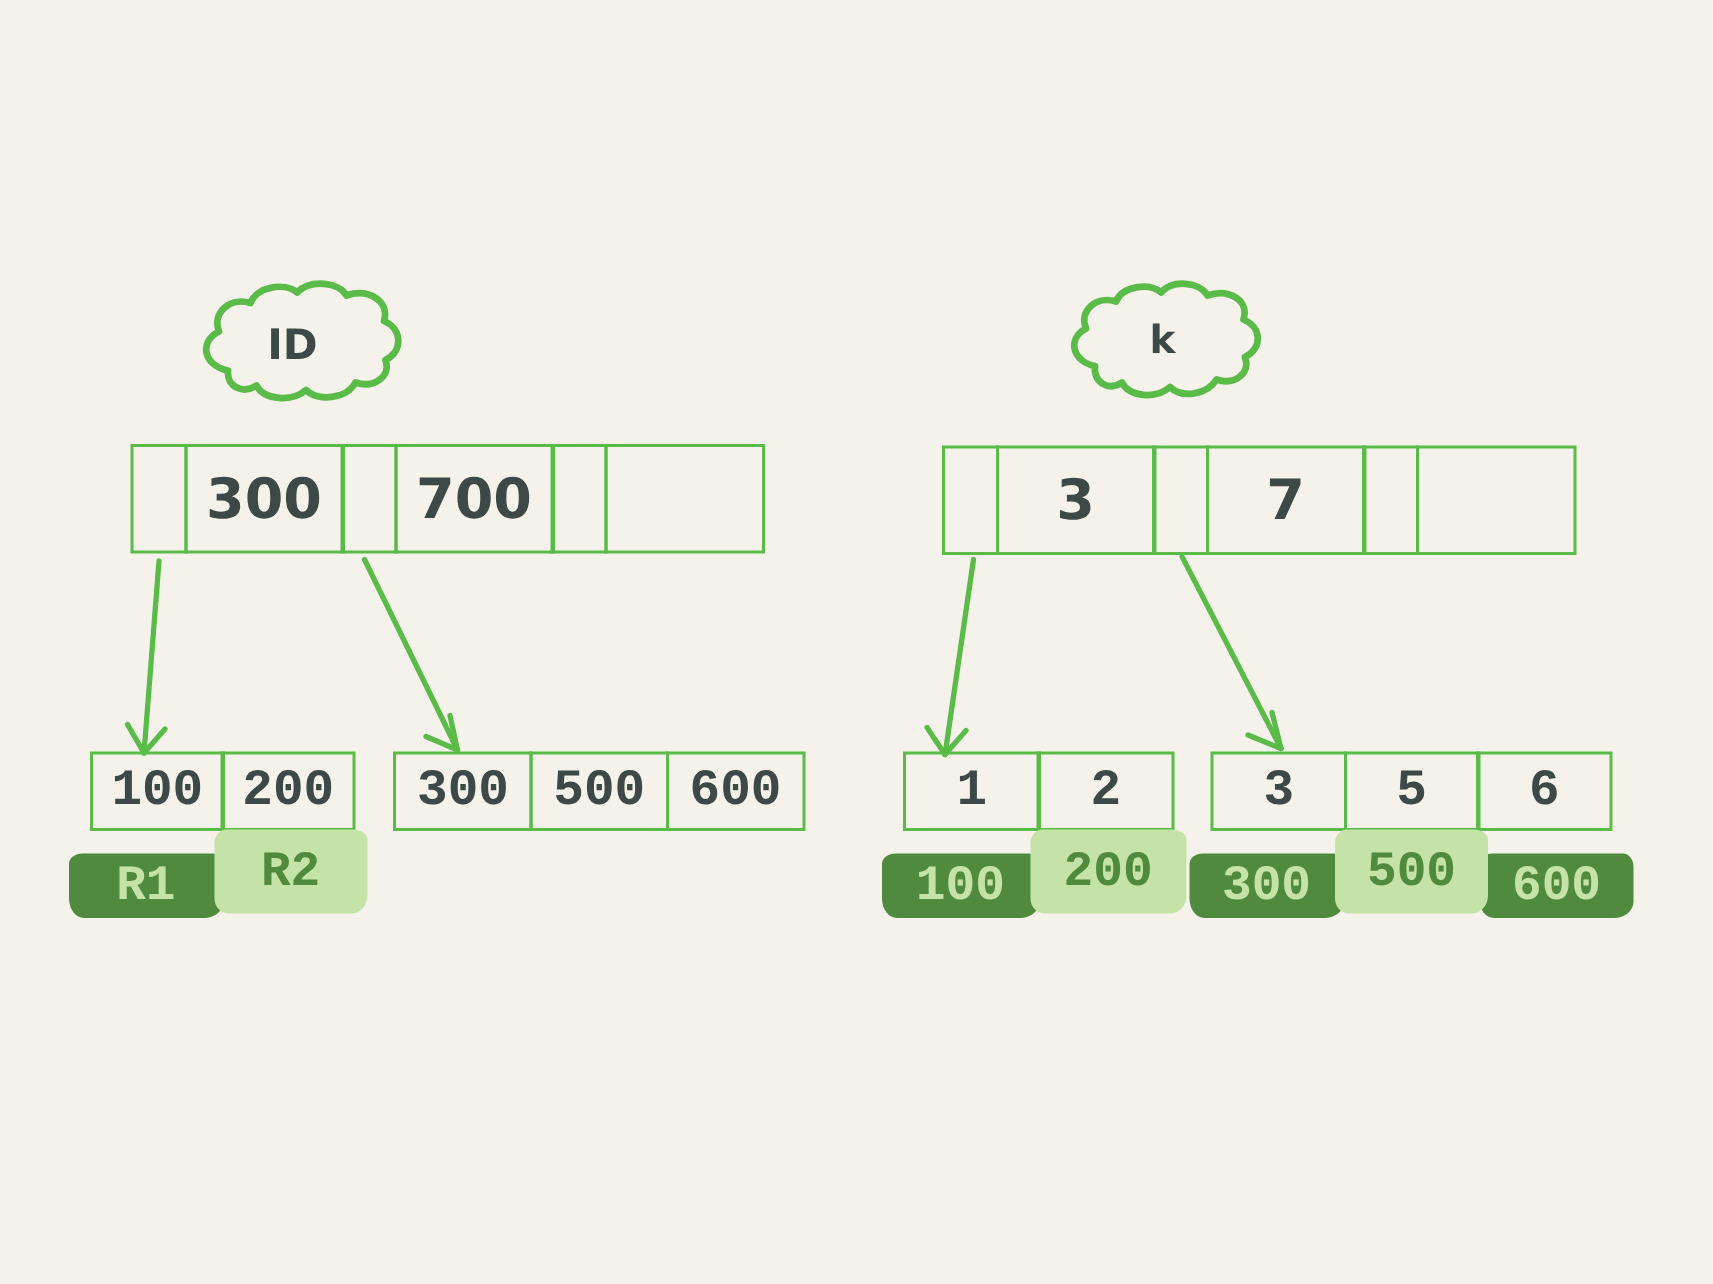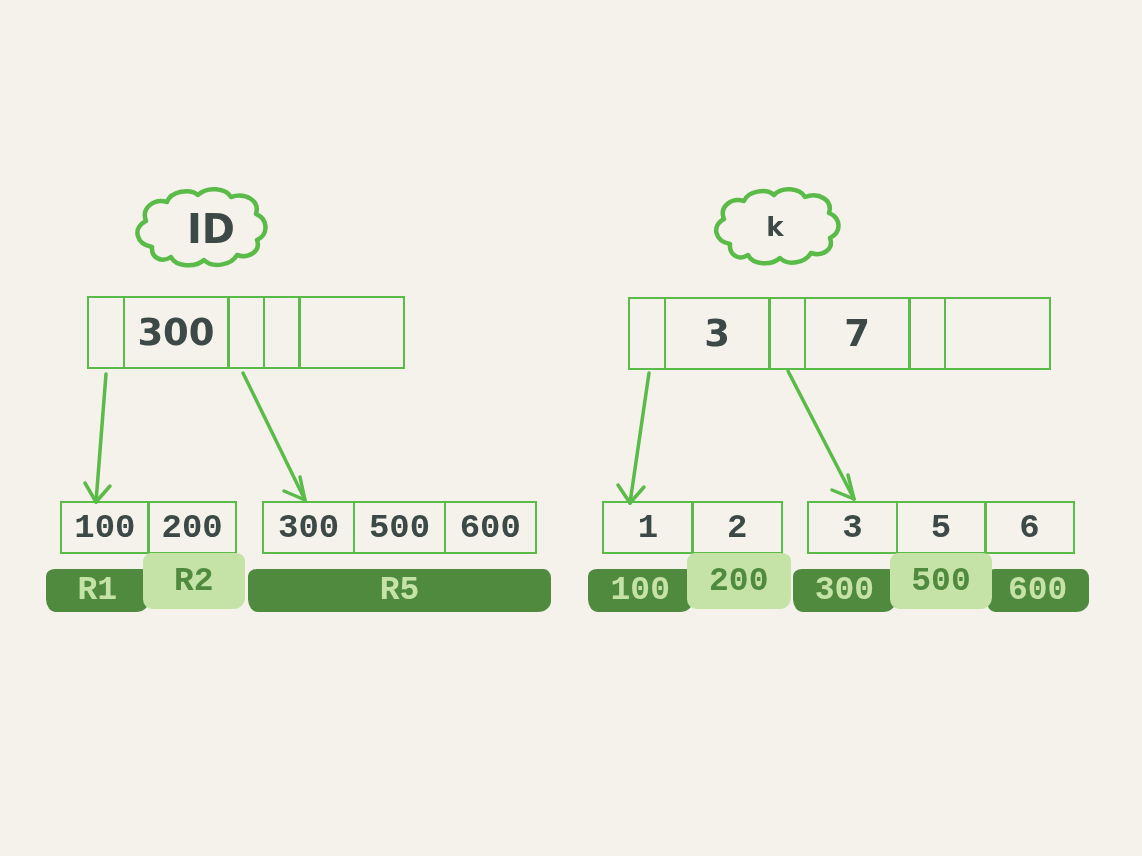--- a/index.html
+++ b/index.html
@@ -127,26 +127,27 @@
       <path d="M630,503 L618,485"></path>
       <path d="M630,503 L644,487"></path>
     </g>
     <g stroke="#5abb49" stroke-width="3.5" stroke-linecap="round" fill="none">
       <path d="M788,371 L854,499"></path>
       <path d="M854,499 L832,490"></path>
       <path d="M854,499 L848,475"></path>
     </g>
   </svg>
 
-  <div class="cloud-label" style="left:146px;top:196px;width:130px;height:66px;font-size:40px;">ID</div>
+  <div class="cloud-label" style="left:130px;top:196px;width:130px;height:66px;font-size:28px;">ID</div>
 
   <div class="root" style="left:87px;top:296px;">
     <div class="cell narrow"></div>
     <div class="cell wide">300</div>
     <div class="cell narrow"></div>
+    <div class="cell wide">700</div>
     <div class="cell narrow"></div>
     <div class="cell wide"></div>
   </div>
 
   <div class="leaf" style="left:60px;top:501px;width:177px;">
     <div class="keys">
       <div class="key-cell">100</div>
       <div class="key-cell">200</div>
     </div>
     <div class="vals">
@@ -155,21 +156,20 @@
     </div>
   </div>
 
   <div class="leaf" style="left:262px;top:501px;width:275px;">
     <div class="keys">
       <div class="key-cell">300</div>
       <div class="key-cell">500</div>
       <div class="key-cell">600</div>
     </div>
     <div class="vals">
-      <div class="val-cell dark">R5</div>
     </div>
   </div>
 
   <div class="cloud-label" style="left:712px;top:196px;width:126px;height:62px;font-size:26px;">k</div>
 
   <div class="root" style="left:628px;top:297px;">
     <div class="cell narrow"></div>
     <div class="cell wide">3</div>
     <div class="cell narrow"></div>
     <div class="cell wide">7</div>

